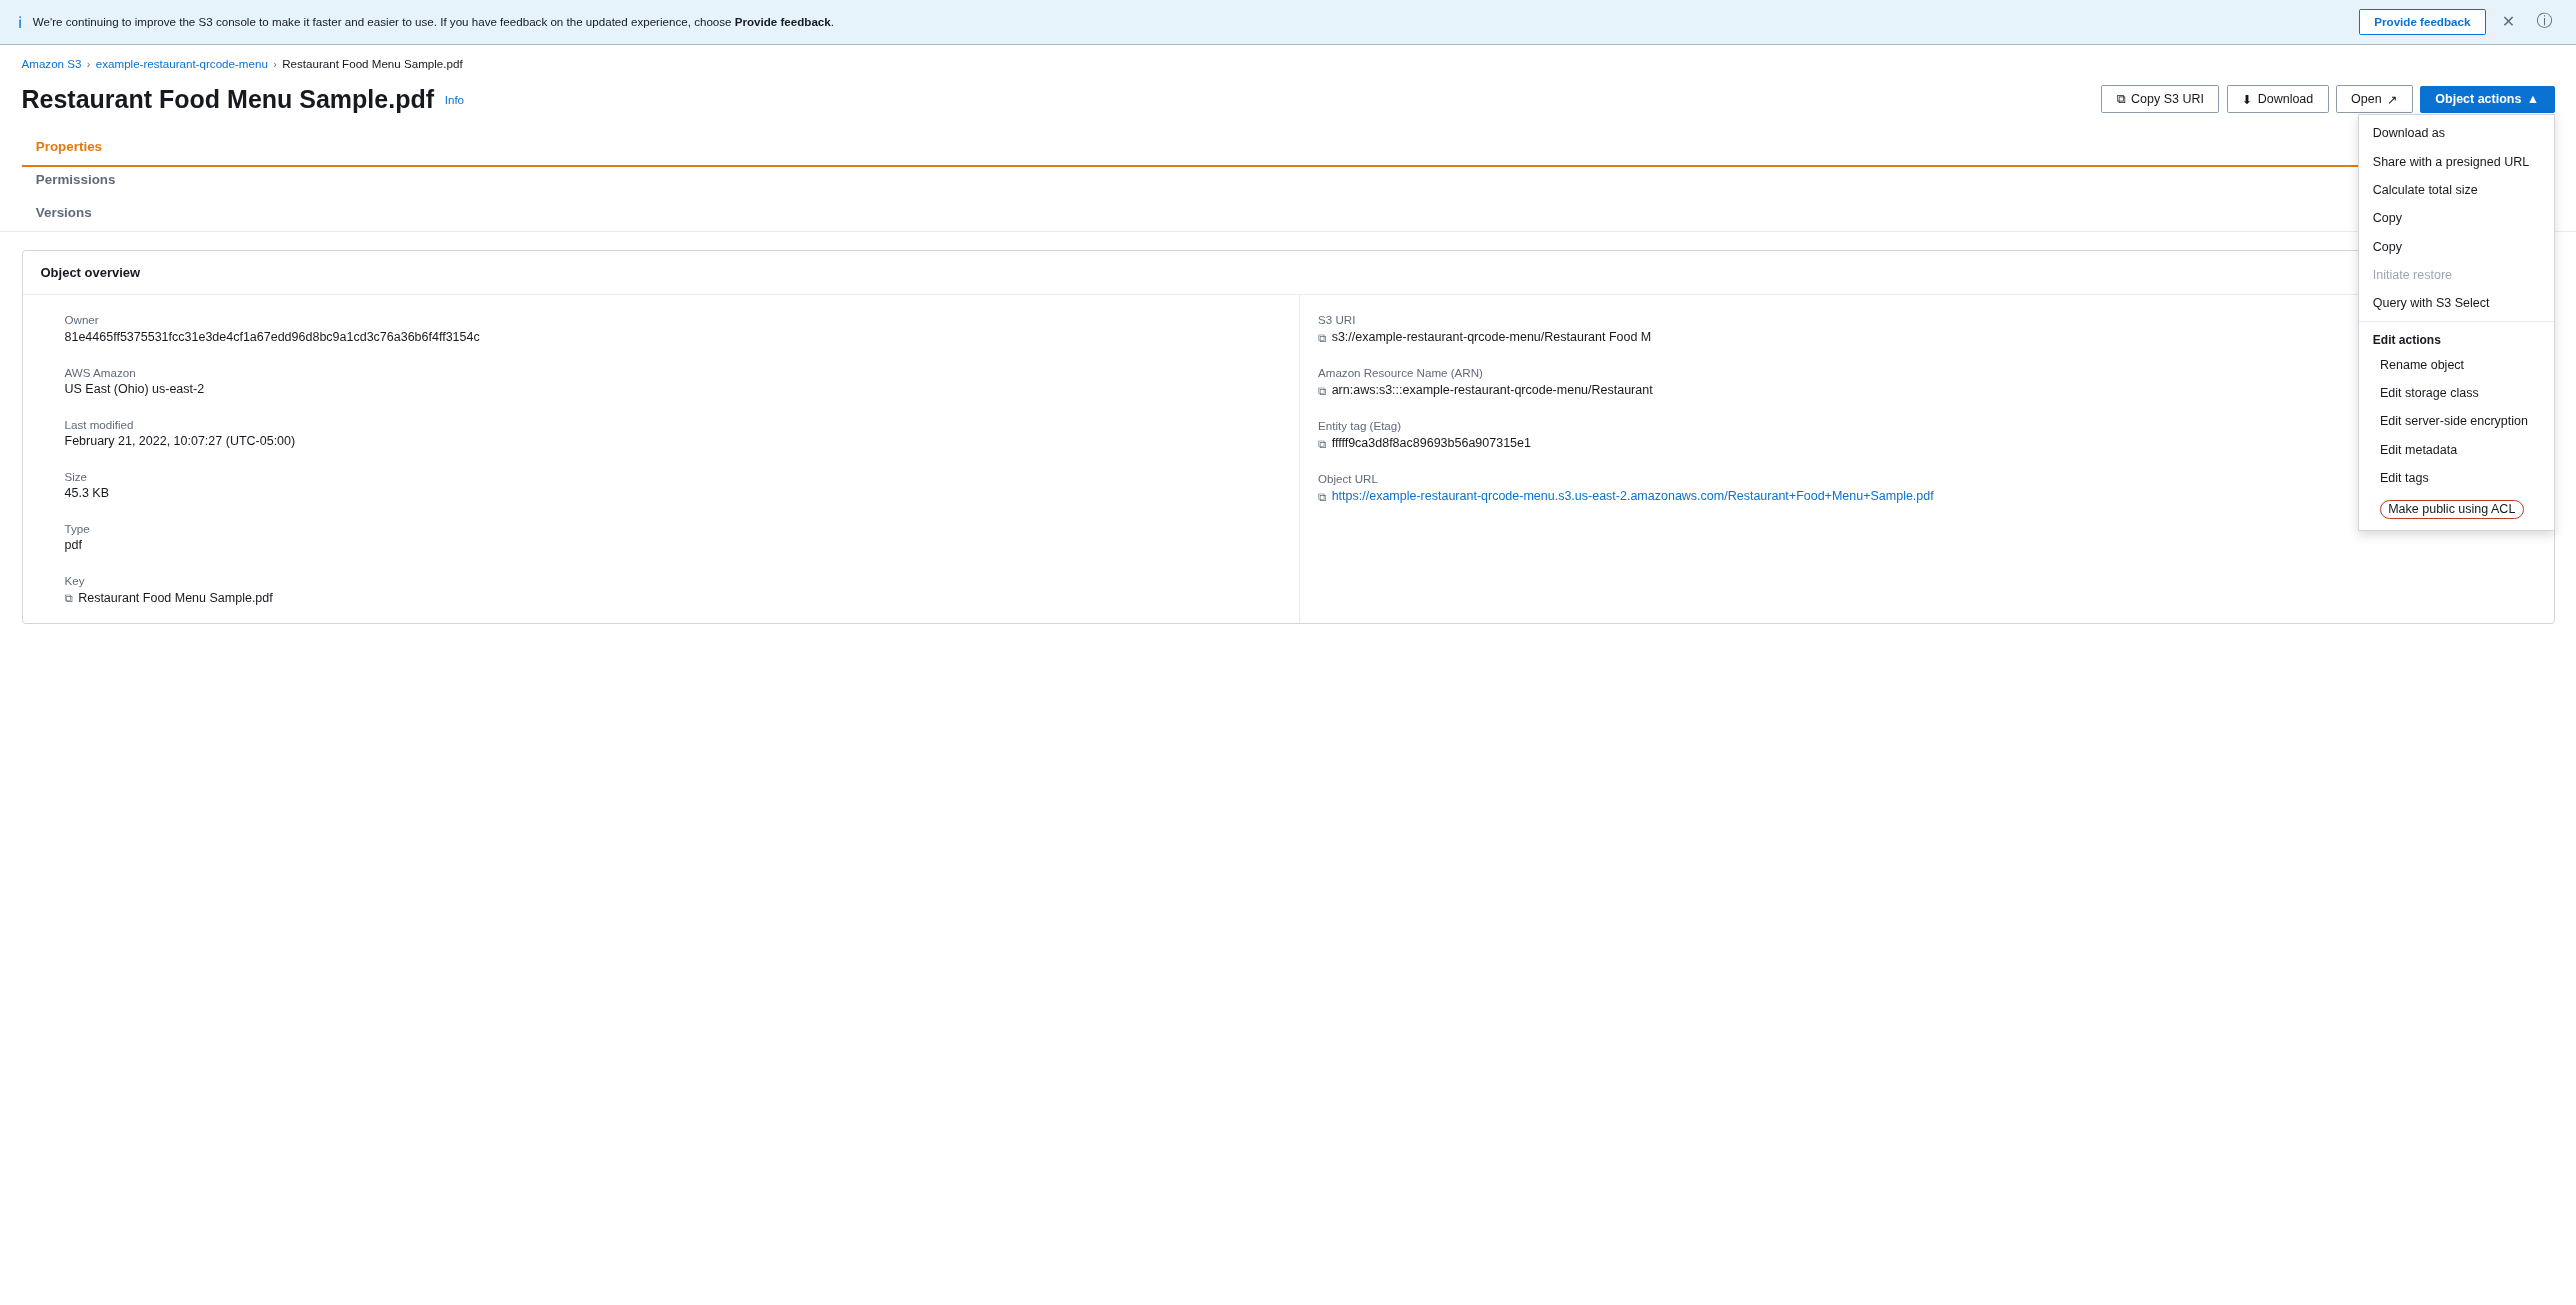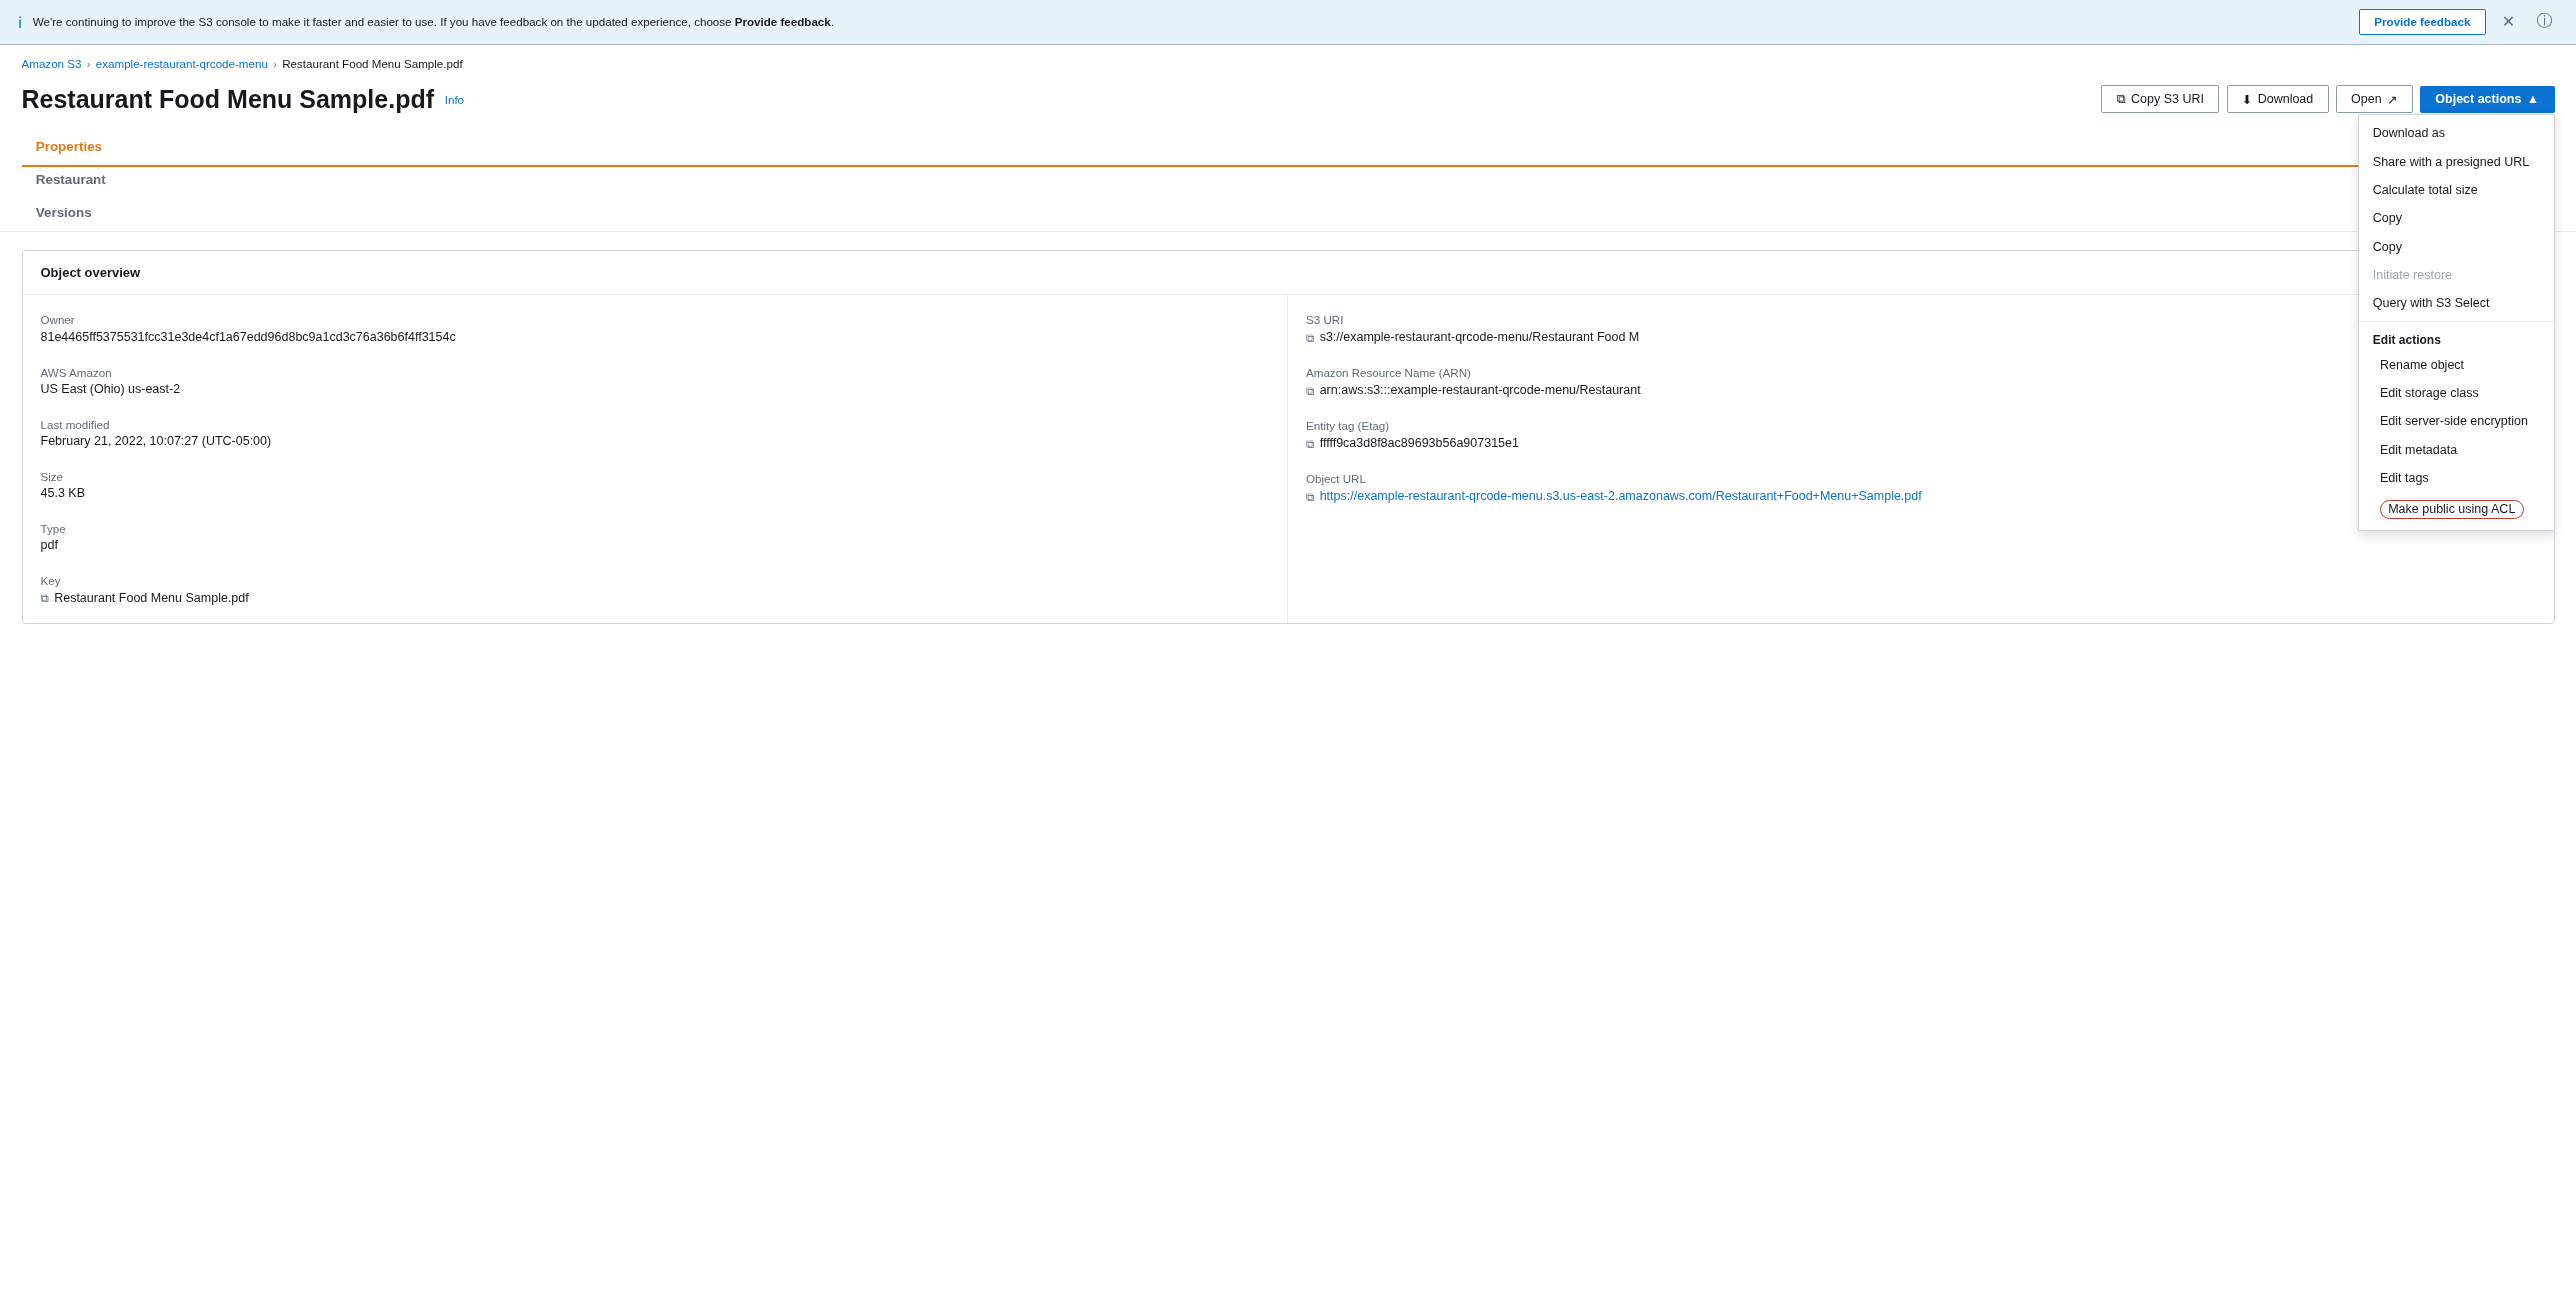--- a/index.html
+++ b/index.html
@@ -215,20 +215,21 @@
       font-size: 13px;
       font-weight: 700;
       color: #16191f;
     }
 
     
     .overview-grid {
       display: grid;
       grid-template-columns: 1fr 1fr;
       padding: 0;
+      margin-left: 24px;
     }
     .overview-left, .overview-right {
       padding: 18px;
     }
     .overview-left {
       border-right: 0.9px solid #e9ebed;
     }
     .field-group {
       margin-bottom: 21.5px;
     }
@@ -327,21 +328,21 @@
           <div class="dropdown-item highlighted" style="padding-left:21.5px;">
             <span class="make-public-highlight">Make public using ACL</span>
           </div>
         </div>
       </div>
     </div>
   </div>
 
   <div class="tabs-container">
     <a class="tab active">Properties</a>
-    <a class="tab">Restaurant</a>
+    <a class="tab">Permissions</a>
     <a class="tab">Versions</a>
   </div>
 
   <div class="content-section">
     <div class="section-header">
       <h2 class="section-title">Object overview</h2>
     </div>
     <div class="overview-grid">
 
       <div class="overview-left">

